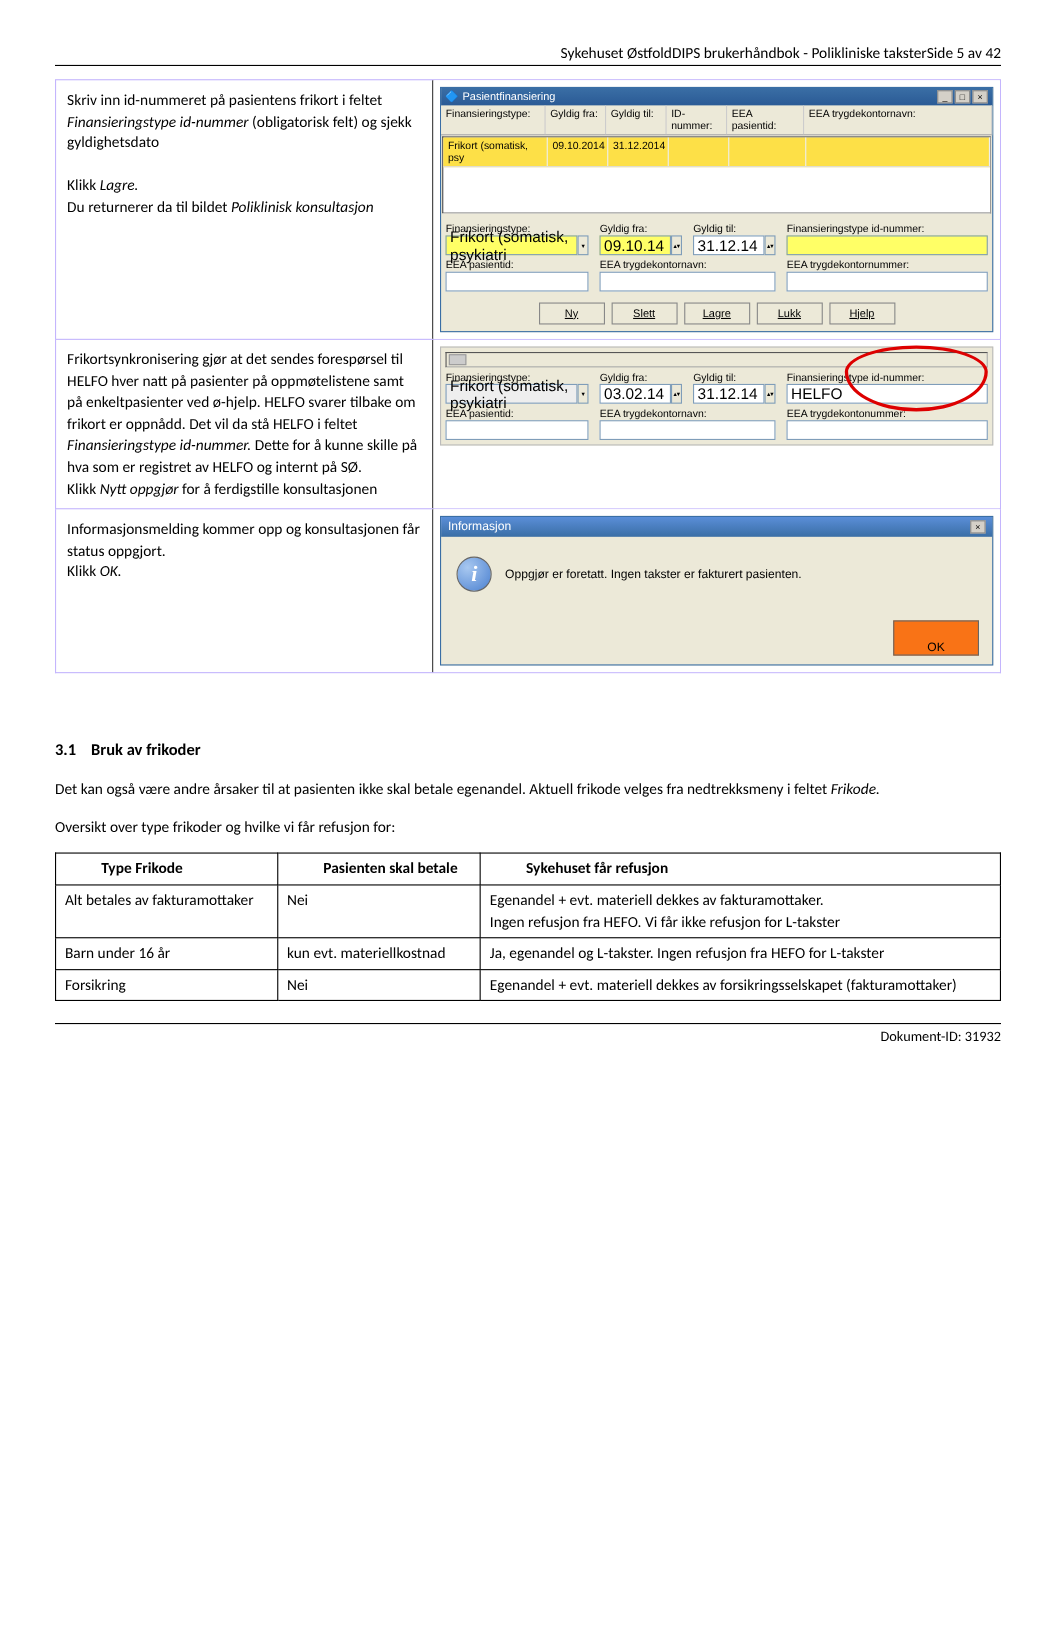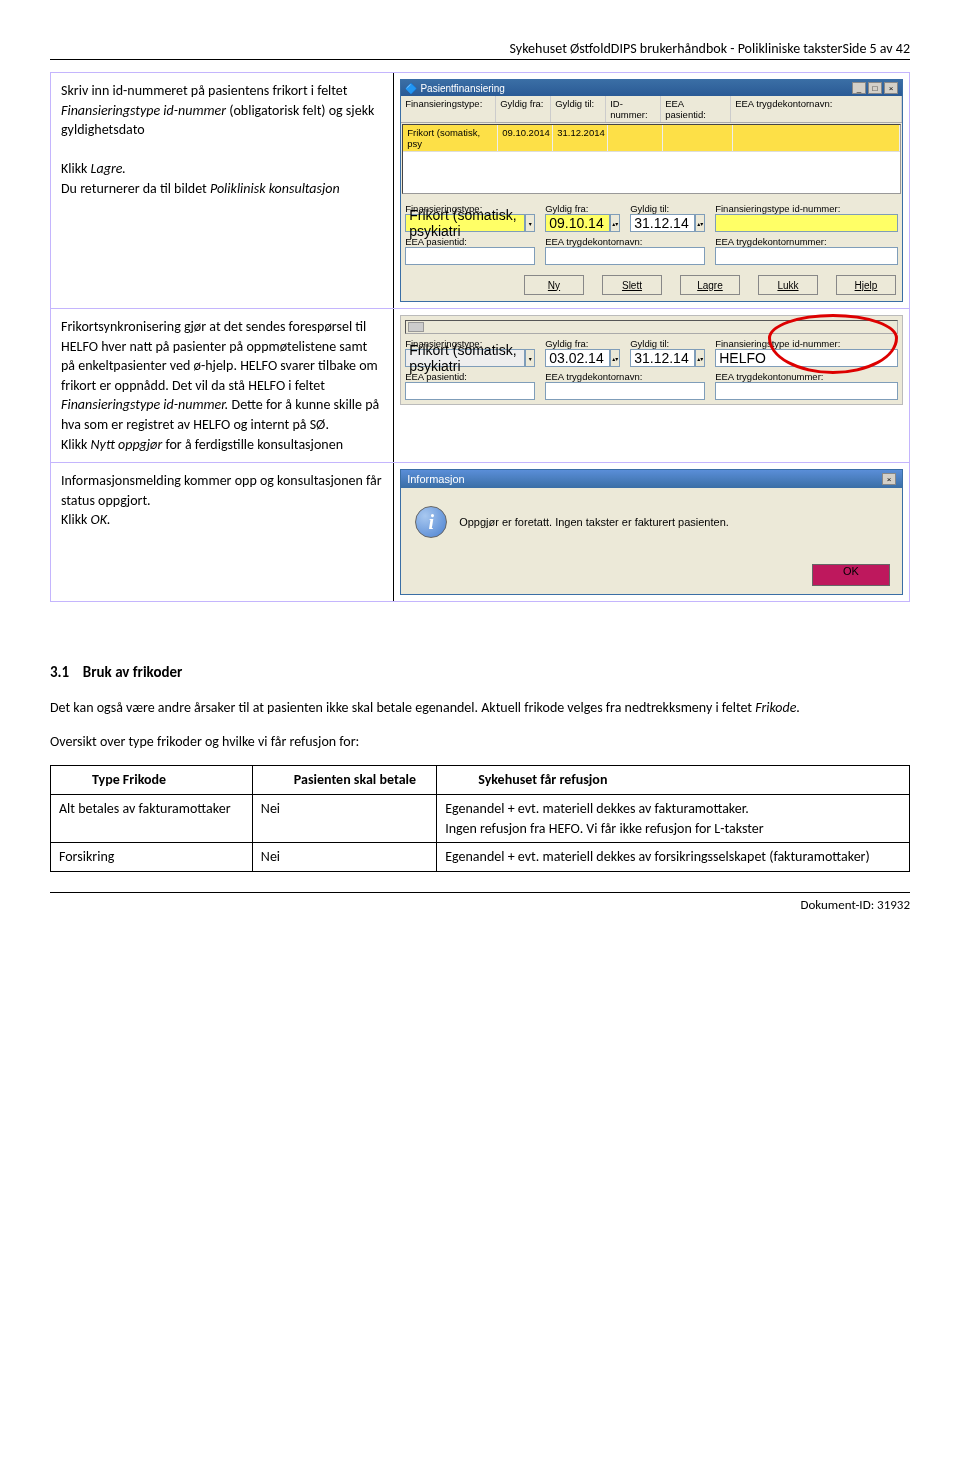--- a/index.html
+++ b/index.html
@@ -69,21 +69,21 @@
   }
   .gridrow > div { border-right:1px solid #eee; padding:2px 4px; }
   .scrollarea { height:70px; background:#fff; border:1px inset #999; margin:1px; position:relative;}
   .formarea { padding:4px; font-size:10px; }
   .frow { display:flex; gap:10px; margin-top:4px; }
   .fld { display:flex; flex-direction:column; }
   .lbl { font-size:9.5px; }
   .inp { border:1px solid #7f9db9; background:#fff; height:18px; padding:1px 3px; font-size:14px; display:flex;align-items:center;}
   .inp.yellow { background:#ffff66; }
   .spin { width:10px;height:18px;border:1px solid #7f9db9;background:#ece9d8;font-size:6px;display:flex;flex-direction:column;justify-content:center;align-items:center;}
-  .btnrow { display:flex; gap:18px; justify-content:flex-end; padding:6px; }
+  .btnrow { display:flex; gap:6px; justify-content:center; padding:6px; }
   .wbtn { width:60px;height:20px;border:1px solid #888;background:#ece9d8;font-size:10px;display:flex;align-items:center;justify-content:center;}
   
   .shot2 { font-family:Tahoma,sans-serif; font-size:10px; background:#ece9d8; padding:4px; border:1px solid #bbb;}
   .hscroll { height:14px; background:#ece9d8; border:1px inset #aaa; margin-bottom:4px; display:flex; align-items:center;}
   .hscroll .thumb{width:16px;height:10px;background:#ccc;border:1px solid #999;margin-left:2px;}
   .circle {
     position:absolute;
     border:3px solid #d00;
     border-radius:50% 50% 50% 50% / 40% 40% 60% 60%;
     width:130px;height:60px;
@@ -94,21 +94,21 @@
   .infodlg .titlebar2 { background:linear-gradient(#5a8ed8,#3a6ea5); color:#fff; padding:3px 6px; display:flex; justify-content:space-between;}
   .infodlg .body { display:flex; align-items:center; gap:12px; padding:18px 14px;}
   .iicon {
     width:32px;height:32px;border-radius:50%;
     background:radial-gradient(circle at 30% 30%, #a8c8f0, #4a80d0);
     border:1px solid #666;
     display:flex;align-items:center;justify-content:center;
     color:#fff;font-weight:bold;font-size:20px;font-family:'Times New Roman',serif;font-style:italic;
   }
   .infodlg .btns{display:flex;justify-content:flex-end;padding:8px 12px;}
-  .okbtn{width:78px;height:22px;border:1px solid #666;background:#be185d;display:flex;align-items:flex-start;justify-content:center;}
+  .okbtn{width:78px;height:32px;border:1px solid #666;background:#f97316;display:flex;align-items:flex-end;justify-content:center;}
   
   .section { margin-top:60px; line-height:1.4; }
   .section h3 { font-size:15px; }
   
   table.t3 { border-collapse:collapse; width:100%; margin-top:10px; font-size:14px;}
   table.t3 th, table.t3 td { border:1px solid #000; padding:4px 8px; text-align:left; vertical-align:top;}
   table.t3 th { font-weight:bold;padding-left:41px; }
   .footer { border-top:1px solid #000; margin-top:20px; padding-top:4px; text-align:right; font-size:13px;}
   .italic{font-style:italic;}
 </style>
@@ -321,20 +321,25 @@
         <th>Pasienten skal betale</th>
         <th>Sykehuset får refusjon</th>
       </tr>
       <tr>
         <td>Alt betales av fakturamottaker</td>
         <td>Nei</td>
         <td style="white-space:pre-line">Egenandel + evt. materiell dekkes av fakturamottaker.
 Ingen refusjon fra HEFO. Vi får ikke refusjon for L-takster</td>
       </tr>
       <tr>
+        <td>Barn under 16 år</td>
+        <td>kun evt. materiellkostnad</td>
+        <td>Ja, egenandel og L-takster. Ingen refusjon fra HEFO for L-takster</td>
+      </tr>
+      <tr>
         <td>Forsikring</td>
         <td>Nei</td>
         <td>Egenandel + evt. materiell dekkes av forsikringsselskapet (fakturamottaker)</td>
       </tr>
     </tbody>
       </table>
   </div>
 
   <div class="footer">
     <span>Dokument-ID: 31932</span>

